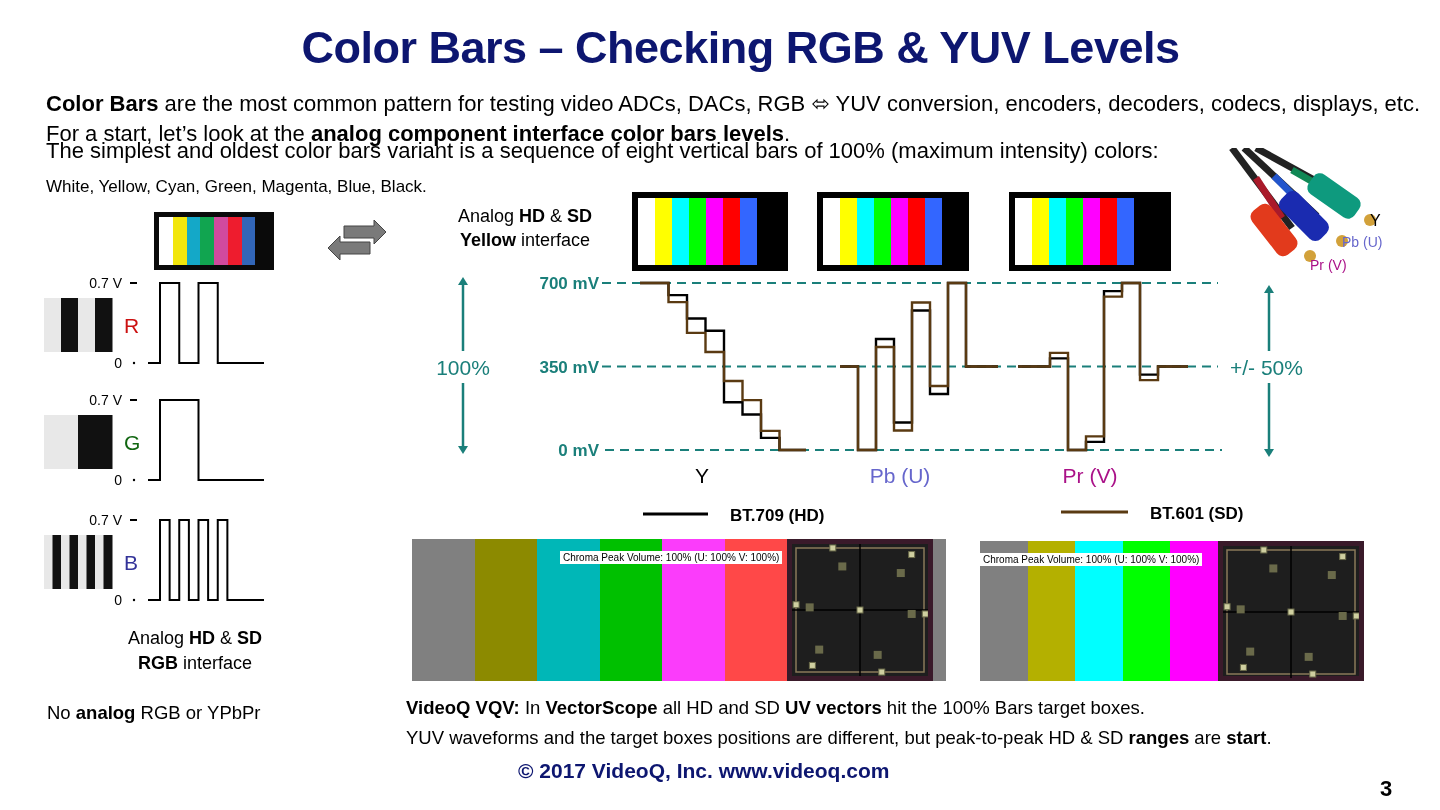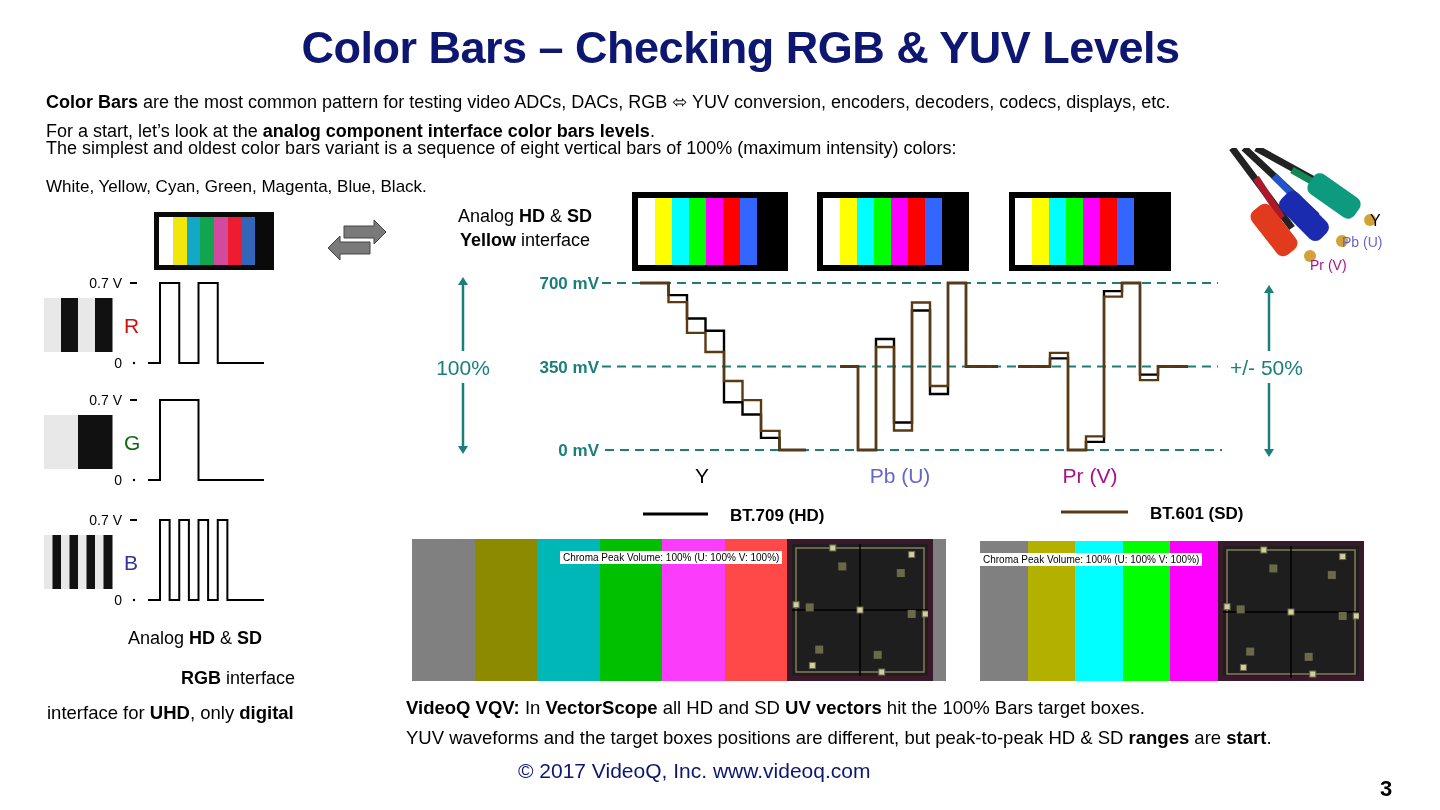--- a/index.html
+++ b/index.html
@@ -1,35 +1,35 @@
 <!DOCTYPE html>
 <html><head>
 <meta charset="utf-8">
 <style>
   * { box-sizing: border-box; margin: 0; padding: 0; }
   html, body { width: 1440px; height: 810px; background: #ffffff; overflow: hidden; }
   body { position: relative; font-family: "Liberation Sans", sans-serif; color: #000; }
   .abs { position: absolute; }
   #title { left: 0; width: 1440px; top: 22px; text-align: center; font-size: 45px; font-weight: bold; color: #0d1670; letter-spacing: -0.5px; padding-left: 41px; }
-  .intro { left: 46px; font-size: 18px; white-space: nowrap; }
+  .intro { left: 46px; font-size: 22px; white-space: nowrap; }
   #intro-1 { top: 91px; }
   #intro-2 { top: 121px; }
   #intro-3 { top: 138px; }
   #intro-4 { top: 177px; font-size: 17px; text-align: center; }
 
   .bars-thumb { background: #000; display: flex; }
   .bars-thumb .b { height: 100%; }
 
   .lbl { font-size: 18px; text-align: center; white-space: nowrap; }
 
   .note { font-size: 18.5px; white-space: nowrap; }
 
   .scope { background: #1e1e1e; }
 
-  #footer-copy { left: 518px; top: 759px; font-size: 21px; color: #0d1670; }
+  #footer-copy { left: 518px; top: 759px; font-size: 21px; color: #0d1670; font-weight: bold; }
   #page-num { left: 1380px; top: 776px; font-size: 22px; font-weight: bold; }
 </style>
 </head>
 <body>
 
 <div id="title" class="abs">Color Bars – Checking RGB &amp; YUV Levels</div>
 
 <div id="intro-1" class="abs intro"><b>Color Bars</b><span> are the most common pattern for testing video ADCs, DACs, RGB ⬄ YUV conversion, encoders, decoders, codecs, displays, etc.</span></div>
 <div id="intro-2" class="abs intro"><span>For a start, let’s look at the </span><b>analog component interface color bars levels</b><span>.</span></div>
 <div id="intro-3" class="abs intro">The simplest and oldest color bars variant is a sequence of eight vertical bars of 100% (maximum intensity) colors:</div>
@@ -81,25 +81,25 @@
     <rect x="78" y="270" width="9" height="54" fill="#e8e8e8"></rect>
     <rect x="86.5" y="270" width="9" height="54" fill="#111"></rect>
     <rect x="95" y="270" width="9" height="54" fill="#e8e8e8"></rect>
     <rect x="103.5" y="270" width="9" height="54" fill="#111"></rect>
     <text x="124" y="305" font-size="21" fill="#333399" font-family="Liberation Sans, sans-serif">B</text>
     <path d="M148,335 L160,335 L160,255 L169.625,255 L169.625,335 L179.25,335 L179.25,255 L188.875,255 L188.875,335 L198.5,335 L198.5,255 L208.125,255 L208.125,335 L217.75,335 L217.75,255 L227.375,255 L227.375,335 L237,335 L237,335 L264,335" fill="none" stroke="#000" stroke-width="2"></path>
   </svg>
 
 <div class="abs lbl" style="left:95px; top:628px; width:200px;">
   <div><span>Analog </span><b>HD</b><span> &amp; </span><b>SD</b></div>
-  <div style="margin-top:19px;text-align:right;"><b>RGB</b><span> interface</span></div>
+  <div style="margin-top:4px;"><b>RGB</b><span> interface</span></div>
 </div>
 
 <div class="abs" style="left:47px; top:700px; font-size:18.5px; line-height:25px;">
-  <div><span>interface for </span><b>UHD</b><span>, only </span><b>digital</b></div>
+  <div><span>No </span><b>analog</b><span> RGB or YPbPr</span></div>
 </div>
 
 <div class="abs lbl" style="left:420px; top:206px; width:210px;">
   <div><span>Analog </span><b>HD</b><span> &amp; </span><b>SD</b></div>
   <div style="margin-top:3px;"><b>Yellow</b><span> interface</span></div>
 </div>
 
 <div class="abs bars-thumb yb" style="left:632px; top:192px; width:156px; height:79px; padding:6px 0 6px 6px;">
     <div class="b" style="width: 17px; background: rgb(255, 255, 255);"></div>
     <div class="b" style="width: 17px; background: rgb(255, 255, 0);"></div>

